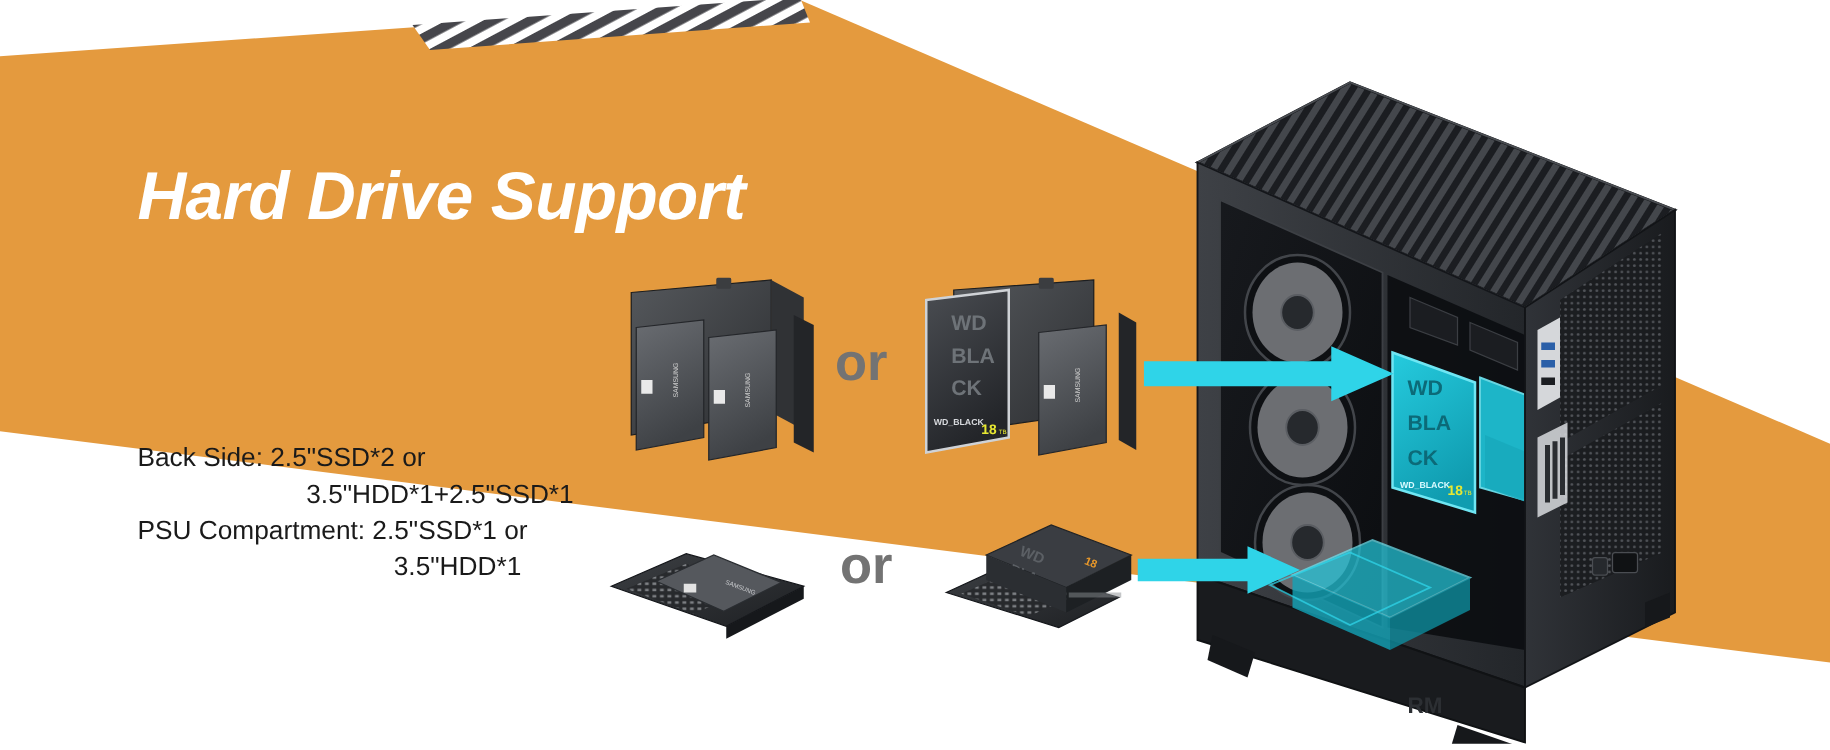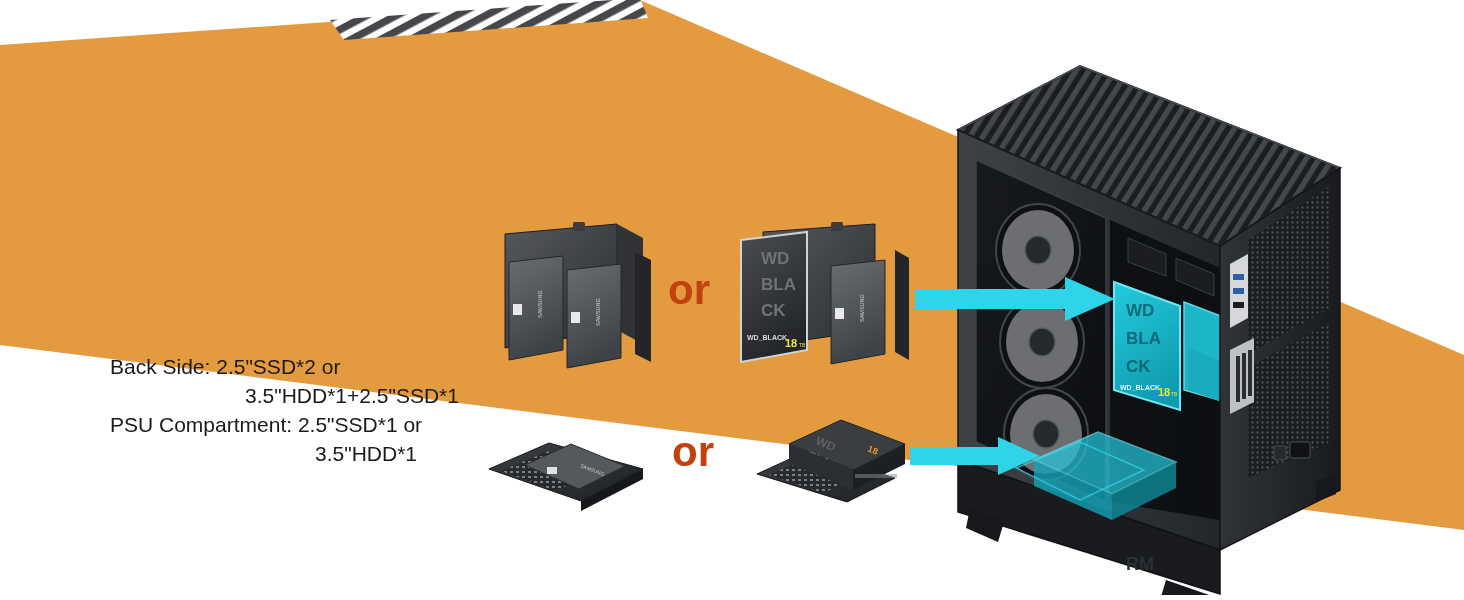--- a/index.html
+++ b/index.html
@@ -52,21 +52,21 @@
   .spec-line { display: block; }
   .spec-line.indent-1 { padding-left: 135px; }
   .spec-line.indent-2 { padding-left: 205px; }
 
   
   .or {
     position: absolute;
     z-index: 7;
     font-size: 42px;
     font-weight: bold;
-    color: #c2410c;
+    color: #737373;
     font-family: "Liberation Sans", sans-serif;
   }
   .or-top    { left: 668px; top: 266px; }
   .or-bottom { left: 672px; top: 428px; }
 
   
   .art { position: absolute; z-index: 5; }
 
   
   .arrow { position: absolute; z-index: 8; }
@@ -85,20 +85,21 @@
         <rect width="14" height="14" fill="#ffffff"></rect>
         <rect width="7.5" height="14" fill="#46464B"></rect>
       </pattern>
     </defs>
 
     <polygon points="0,45 640,0 1464,355 1464,530 0,345" fill="#E49A3E"></polygon>
 
     <polygon points="330,20 640,-2 648,18 344,40" fill="url(#hatch)"></polygon>
   </svg>
 
+  <div class="title">Hard Drive Support</div>
 
   <div class="spec">
     <span class="spec-line">Back Side:  2.5"SSD*2 or</span>
     <span class="spec-line indent-1">3.5"HDD*1+2.5"SSD*1</span>
     <span class="spec-line">PSU Compartment:  2.5"SSD*1 or</span>
     <span class="spec-line indent-2">3.5"HDD*1</span>
   </div>
 
   <div class="or or-top">or</div>
   <div class="or or-bottom">or</div>

